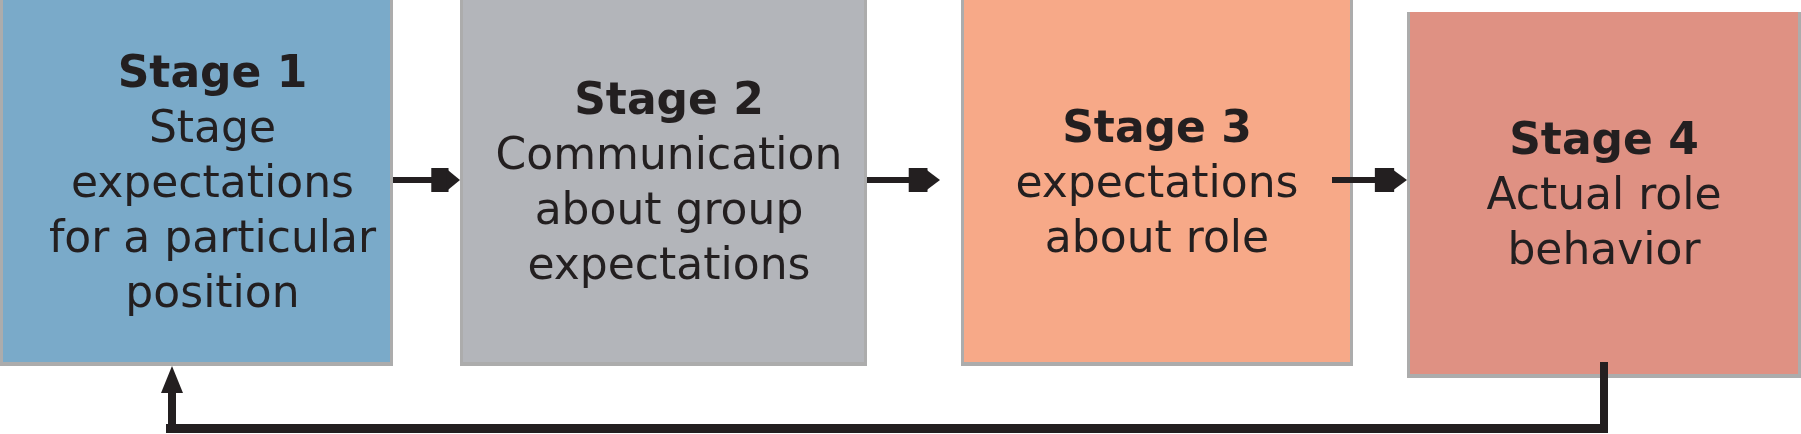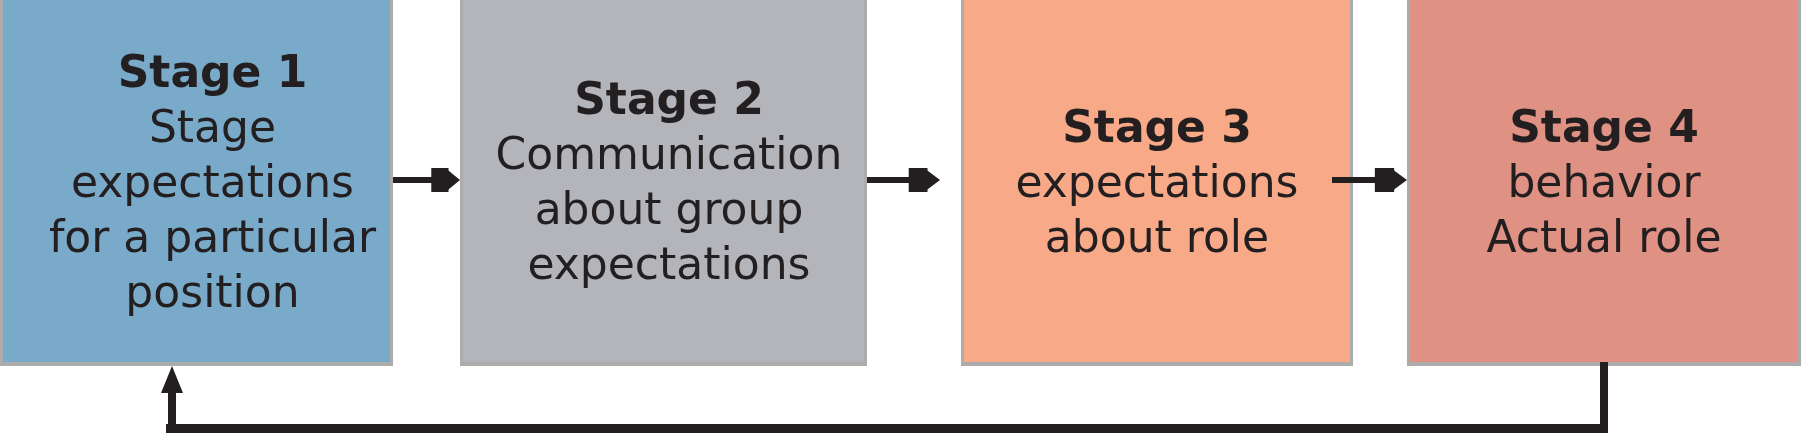--- a/index.html
+++ b/index.html
@@ -87,24 +87,24 @@
     <div class="stage-line">about group</div>
     <div class="stage-line">expectations</div>
   </div>
 
   <div class="stage-box" id="stage-box-3" style="background: rgb(247, 169, 136);">
     <div class="stage-title">Stage 3</div>
     <div class="stage-line">expectations</div>
     <div class="stage-line">about role</div>
   </div>
 
-  <div class="stage-box" id="stage-box-4" style="background: rgb(223, 145, 131);">
+  <div class="stage-box" id="stage-box-4" style="background: rgb(223, 145, 131); margin-top: 12px;">
     <div class="stage-title">Stage 4</div>
+    <div class="stage-line">Actual role</div>
     <div class="stage-line">behavior</div>
-    <div class="stage-line">Actual role</div>
   </div>
 
   <div class="h-arrow" id="h-arrow-1">
     <svg viewBox="0 0 70 40" preserveAspectRatio="none" aria-hidden="true">
       <rect x="0" y="17" width="46" height="6" fill="#231f20"></rect>
       <rect x="40" y="8" width="18" height="24" fill="#231f20"></rect>
       <polygon points="56,9 70,20 56,31" fill="#231f20"></polygon>
     </svg>
   </div>
   <div class="h-arrow" id="h-arrow-2">

